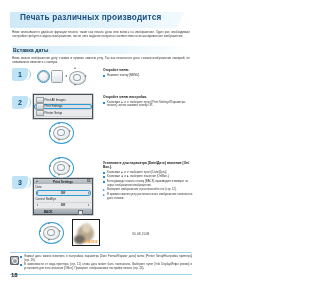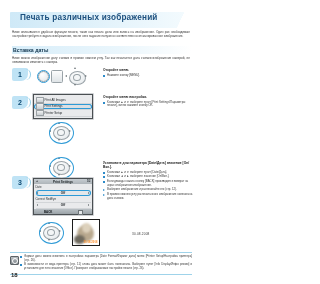--- a/index.html
+++ b/index.html
@@ -198,21 +198,21 @@
     position:absolute;left:11px;top:272px;
     font-size:6px;font-weight:bold;color:#1b1b1b;
   }
 </style>
 </head>
 <body>
 
 <div class="page">
 
   <div class="title-band"></div>
-  <div class="title-text">Печать различных изображений</div>
+  <div class="title-text">Печать различных производится</div>
 
   <div class="intro">Ниже описываются удобные функции печати, такие как печать даты или запись на изображение. Один раз необходимые настройки требуется задать изображение, после чего задание получено соответственно отсканированное изображение.</div>
 
   <div class="sec-band"></div>
   <div class="sec-title">Вставка даты</div>
   <div class="sec-intro">Ниже можно изображение дату съемки в правом нижнем углу. Так как печатается дата съемки изображения камерой, ее невозможно изменить с камеры.</div>
 
   <div class="step-badge" style="left:12px;top:68px;">1</div>
 
   <div class="cluster" style="left:38px;top:67px;width:58px;height:18px;">

